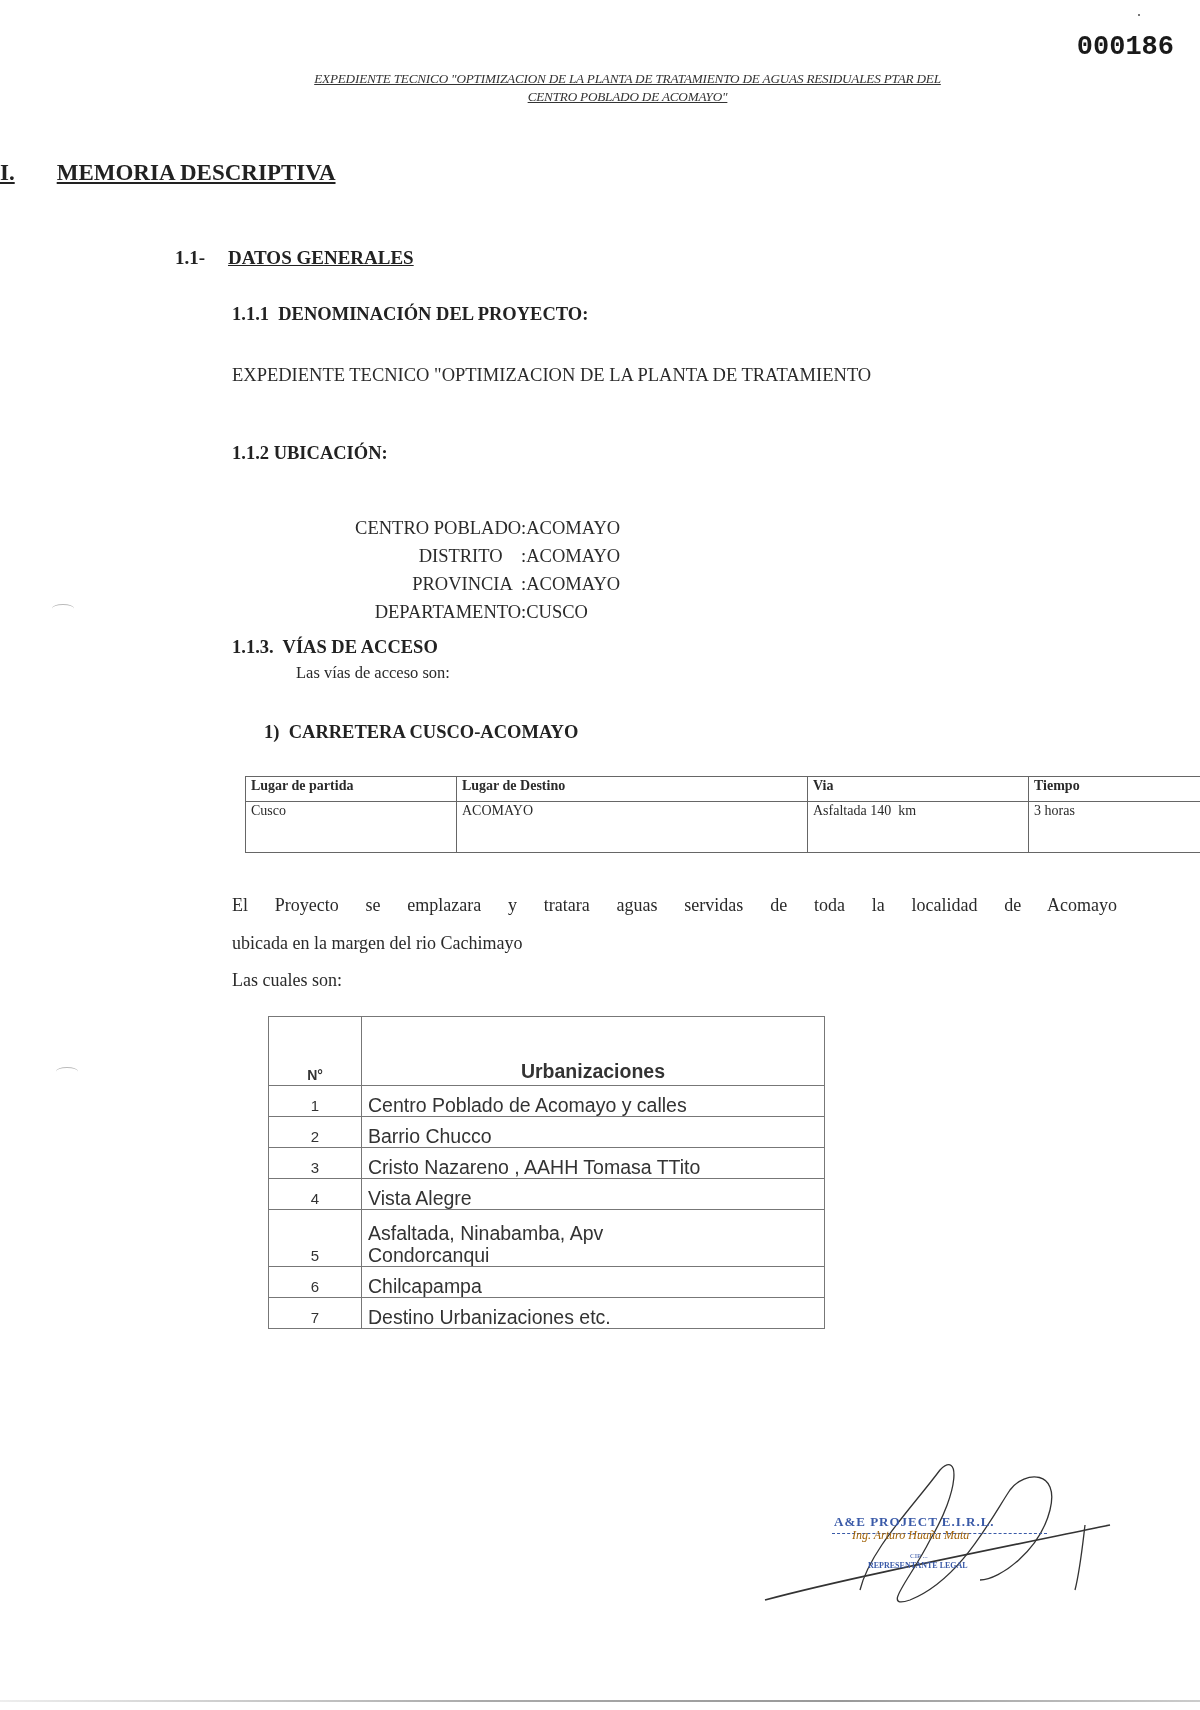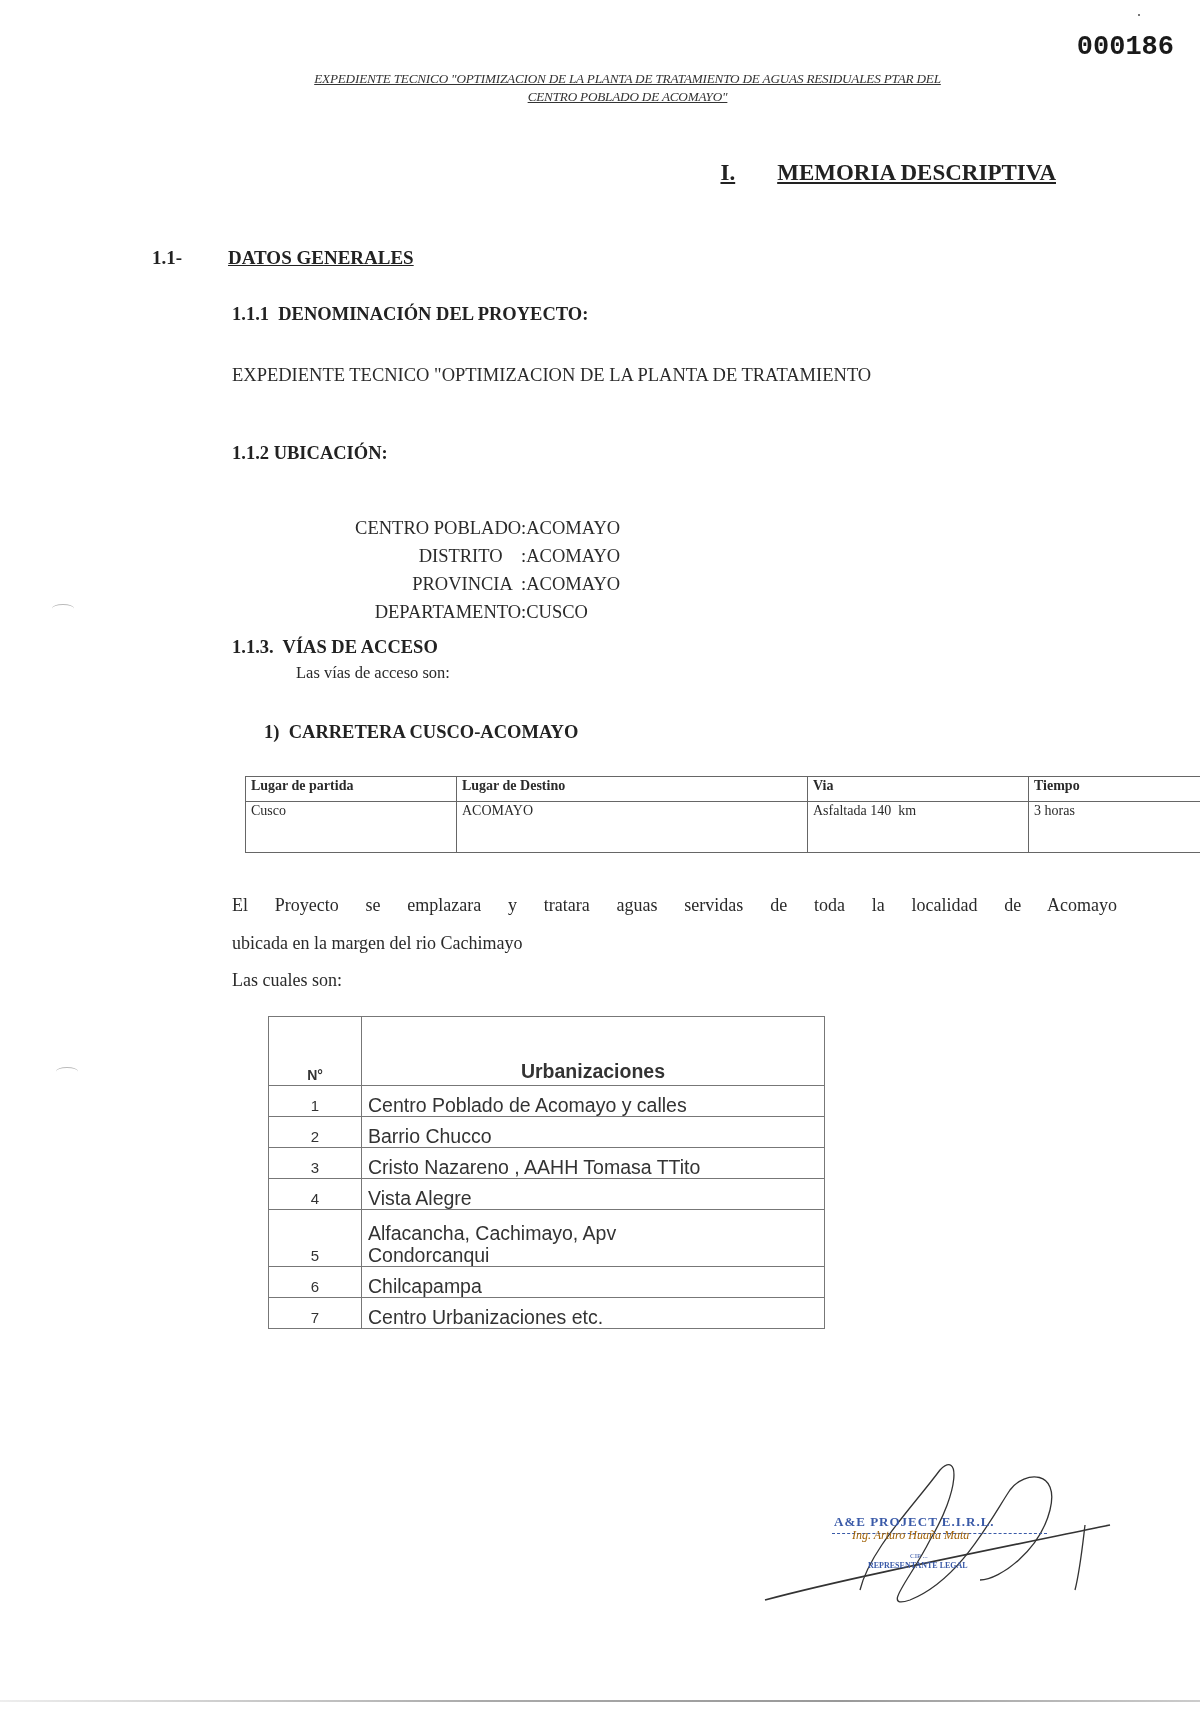--- a/index.html
+++ b/index.html
@@ -14,21 +14,21 @@
       font-family: "Liberation Mono", "DejaVu Sans Mono", monospace;
       font-weight: bold; font-size: 27px; letter-spacing: 0px; color: #1a1a1a; margin-left: 8px;
     }
     .stamp-dot { right: 60px; top: 14px; width: 2px; height: 2px; background:#777; }
     .running-head {
       left: 150px; width: 955px; top: 70px;
       text-align: center; font-style: italic; text-decoration: underline;
       font-size: 13.2px; line-height: 18px; color: #333; letter-spacing: -0.2px;
     }
     .main-title {
-      left: 0; width: 1056px; top: 160px; text-align: right;
+      left: 0; width: 1056px; top: 160px; text-align: left;
       font-size: 23px; font-weight: bold;
     }
     .main-title span { text-decoration: underline; }
     .main-title .num { margin-right: 42px; }
     .h1 { font-size: 19px; font-weight: bold; }
     .h1 .lbl { text-decoration: underline; }
     .h2 { font-size: 18.5px; font-weight: bold; }
     .body-text { font-size: 18px; color: #2a2a2a; }
     .caps-block { left: 232px; top: 361px; font-size: 18.5px; line-height: 28px; color:#2a2a2a; }
     .loc-row { position: absolute; left: 232px; font-size: 18.5px; color:#2a2a2a;text-align:right; }
@@ -69,21 +69,21 @@
 <div class="abs running-head">
   <div>EXPEDIENTE TECNICO "OPTIMIZACION DE LA PLANTA DE TRATAMIENTO DE AGUAS RESIDUALES PTAR DEL</div>
   <div>CENTRO POBLADO DE ACOMAYO"</div>
 </div>
 
 <div class="abs main-title">
   <span class="num">I.</span><span>MEMORIA DESCRIPTIVA</span>
 </div>
 
 <div class="abs h1" style="left:152px; top:247px;">
-  <span style="display:inline-block; width:76px;">1.1-</span><span class="lbl">DATOS GENERALES</span>
+  <span style="display:inline-block; width:76px;text-align:center;">1.1-</span><span class="lbl">DATOS GENERALES</span>
 </div>
 
 <div class="abs h2" style="left:232px; top:304px; white-space:pre;">1.1.1  DENOMINACIÓN DEL PROYECTO:</div>
 <div class="abs caps-block">
   <div>EXPEDIENTE TECNICO "OPTIMIZACION DE LA PLANTA DE TRATAMIENTO</div>
 </div>
 
 <div class="abs h2" style="left:232px; top:443px;">1.1.2 UBICACIÓN:</div>
 
 <div class="loc-row" style="top:497px; white-space:pre;">
@@ -143,31 +143,31 @@
     <td class="n">3</td>
     <td class="t">Cristo Nazareno , AAHH Tomasa TTito</td>
   </tr>
   <tr>
     <td class="n">4</td>
     <td class="t">Vista Alegre</td>
   </tr>
   <tr>
     <td class="n">5</td>
     <td class="t" style="height:56px;">
-      <div>Alfacancha, Cachimayo, Apv</div>
+      <div>Asfaltada, Ninabamba, Apv</div>
       <div>Condorcanqui</div>
     </td>
   </tr>
   <tr>
     <td class="n">6</td>
     <td class="t">Chilcapampa</td>
   </tr>
   <tr>
     <td class="n">7</td>
-    <td class="t">Centro Urbanizaciones etc.</td>
+    <td class="t">Destino Urbanizaciones etc.</td>
   </tr>
 </tbody>
   </table>
 
 <div class="abs margin-mark" style="left:52px; top:604px;"></div>
 <div class="abs margin-mark" style="left:56px; top:1067px;"></div>
 
 <div class="abs sig">
   <svg width="360" height="200" viewBox="0 0 360 200">
     <path d="M5 170 C80 150,180 130,350 95" stroke="#333" stroke-width="1.6" fill="none"></path>

